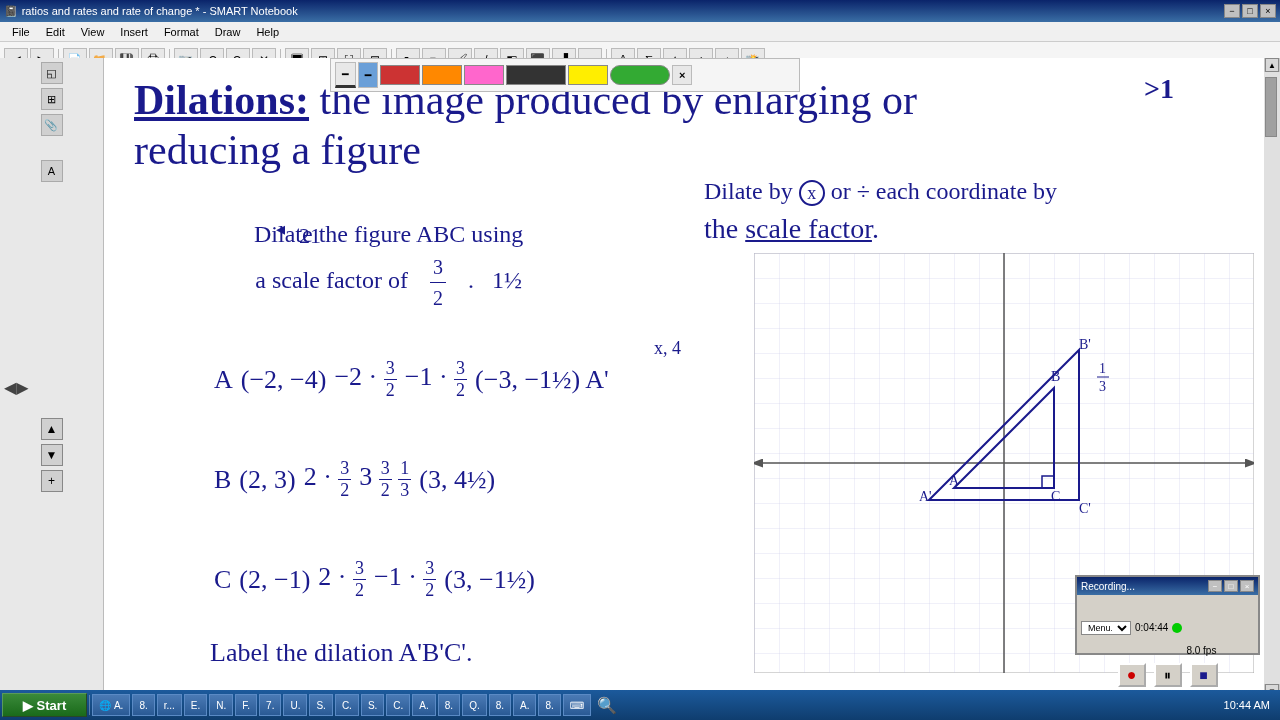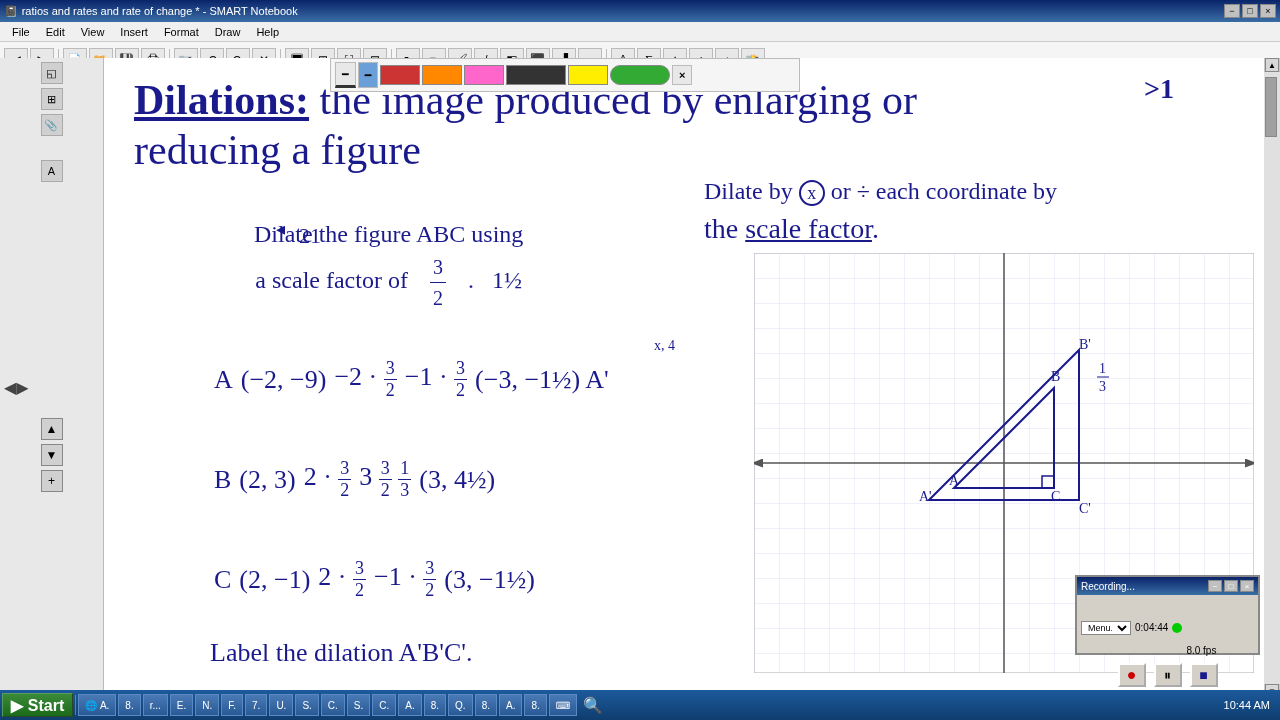--- a/index.html
+++ b/index.html
@@ -92,21 +92,21 @@
     .rec-dot { width: 10px; height: 10px; border-radius: 50%; background: #00cc00; }
     #recording-row3 { display: flex; align-items: center; justify-content: center; gap: 8px; margin-top: 4px; }
     .rec-control-btn { width: 28px; height: 24px; background: #d4d0c8; border: 2px outset #fff; cursor: pointer; display: flex; align-items: center; justify-content: center; font-size: 14px; }
 
     
     #taskbar {
       position: absolute; bottom: 0; left: 0; width: 1280px; height: 30px;
       background: linear-gradient(to bottom, #1c5a9c, #0f3d6e); display: flex; align-items: center;
       padding: 0 2px; gap: 2px;
     }
-    .task-start { height: 24px; padding: 0 8px; background: linear-gradient(to bottom, #3a8a3a, #1a6a1a); color: white; font-size: 16px; font-weight: bold; border: 1px outset #5a9a5a; cursor: pointer; display: flex; align-items: center; gap: 3px; }
+    .task-start { height: 24px; padding: 0 20px; background: linear-gradient(to bottom, #3a8a3a, #1a6a1a); color: white; font-size: 13px; font-weight: bold; border: 1px outset #5a9a5a; cursor: pointer; display: flex; align-items: center; gap: 3px; }
     .task-btn { height: 22px; padding: 0 6px; background: linear-gradient(to bottom, #4a7ab5, #2a5a95); color: white; font-size: 10px; border: 1px solid #5a8ac5; cursor: pointer; white-space: nowrap; overflow: hidden; max-width: 120px; display: flex; align-items: center; }
     .task-time { margin-left: auto; color: white; font-size: 11px; padding: 0 8px; }
     .task-sep { width: 1px; height: 20px; background: rgba(255,255,255,0.3); }
 
     
     #vscrollbar {
       position: absolute; top: 58px; right: 0; width: 16px; height: 640px;
       background: #c8c8c8; display: flex; flex-direction: column; align-items: center;
     }
     .scroll-arrow { width: 14px; height: 14px; background: #d8d8d8; border: 1px solid #888; display: flex; align-items: center; justify-content: center; font-size: 8px; cursor: pointer; }
@@ -232,38 +232,38 @@
         a scale factor of &nbsp;
         <span style="display:inline-flex; flex-direction:column; align-items:center; vertical-align:middle; font-size:20px; margin:0 4px;">
           <span style="border-bottom:1px solid #1a1a8c; padding:0 3px;">3</span>
           <span style="padding:0 3px;">2</span>
         </span>
         &nbsp; . &nbsp; 1½
       </div>
 
       <div style="position:absolute; top:290px; left:100px; font-size:26px; color:#1a1a8c; font-family:'Times New Roman',serif; display:flex; align-items:center; gap:8px;">
         <span>A</span>
-        <span>(−2, −9)</span>
+        <span>(−2, −4)</span>
         <span style="font-size:26px;">−2 ·
           <span style="display:inline-flex; flex-direction:column; align-items:center; vertical-align:middle; font-size:18px;">
             <span style="border-bottom:1px solid; padding:0 2px;">3</span>
             <span style="padding:0 2px;">2</span>
           </span>
         </span>
         <span>
           −1 ·
           <span style="display:inline-flex; flex-direction:column; align-items:center; vertical-align:middle; font-size:18px;">
             <span style="border-bottom:1px solid; padding:0 2px;">3</span>
             <span style="padding:0 2px;">2</span>
           </span>
         </span>
         <span>(−3, −1½) A'</span>
       </div>
 
-      <div style="position:absolute; top:270px; left:540px; font-size:14px; color:#1a1a8c; font-family:'Times New Roman',serif;">x, 4</div>
+      <div style="position:absolute; top:270px; left:540px; font-size:18px; color:#1a1a8c; font-family:'Times New Roman',serif;">x, 4</div>
 
       <div style="position:absolute; top:390px; left:100px; font-size:26px; color:#1a1a8c; font-family:'Times New Roman',serif; display:flex; align-items:center; gap:8px;">
         <span>B</span>
         <span>(2, 3)</span>
         <span>2 ·
           <span style="display:inline-flex; flex-direction:column; align-items:center; vertical-align:middle; font-size:18px;">
             <span style="border-bottom:1px solid; padding:0 2px;">3</span>
             <span style="padding:0 2px;">2</span>
           </span>
         </span>

